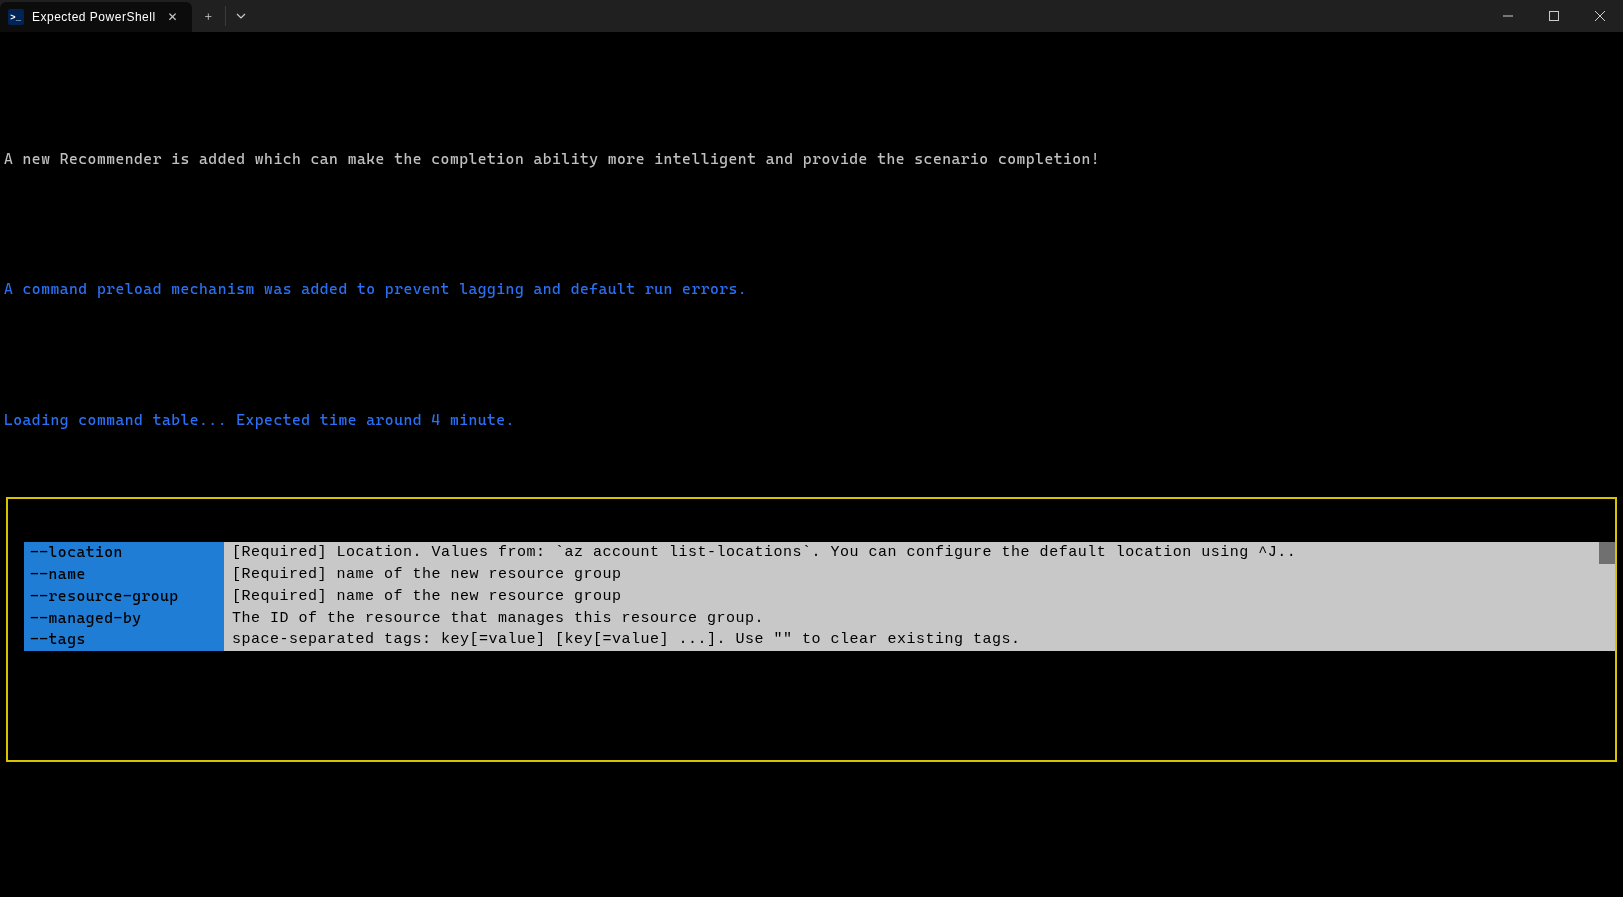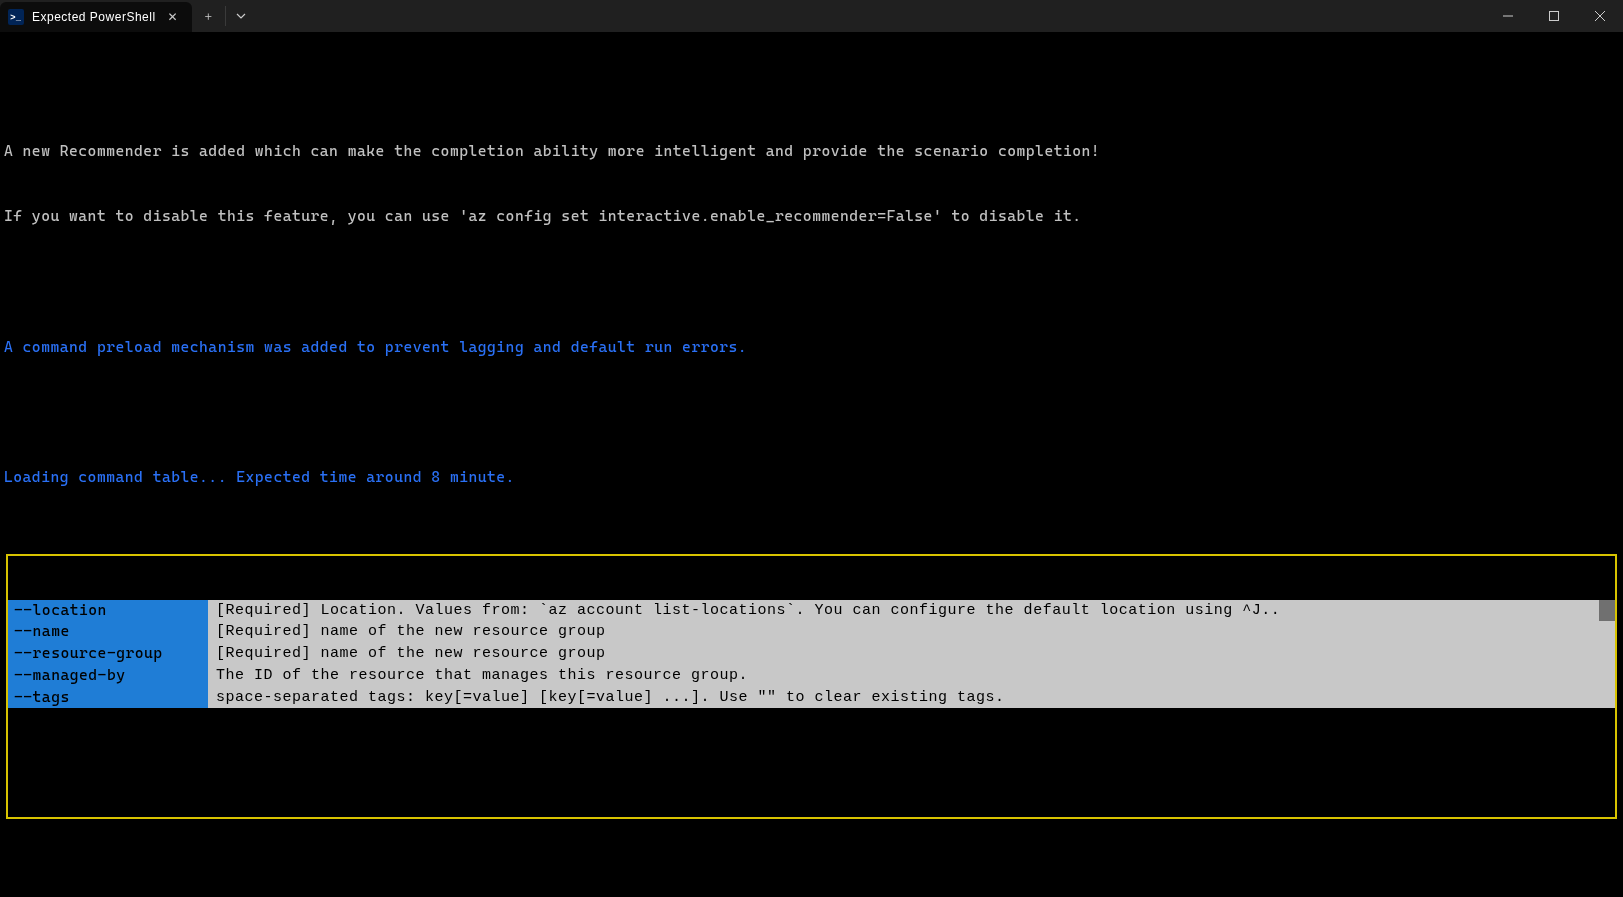--- a/index.html
+++ b/index.html
@@ -43,21 +43,21 @@
   .tab-sep { width:1px; background:#3a3a3a; margin:6px 0;}
   .spacer { flex:1; }
   .window-controls { display:flex; align-items:center; }
   .wc-btn { width:46px; height:32px; display:flex; align-items:center; justify-content:center; color:#ccc; font-family:"Segoe UI",sans-serif; font-size:12px;}
   .wc-btn svg { width:10px; height:10px; }
 
   
   .terminal {
     flex:1;
     background:#000;
-    padding: 0 4px;
+    padding: 8px 4px;
     line-height: 1.45;
     white-space: pre;
     overflow: hidden;
     position: relative;
   }
   .line { white-space: pre; }
   .gray { color:#c0c0c0; }
   .blue { color:#2a70f5; }
 
   .prompt-wrap {
@@ -66,20 +66,21 @@
     padding: 0 0;
     background: #000;
   }
   .prompt-line { padding: 0 4px; }
   .prompt-prefix { color:#d62fd6; font-weight:bold;}
   .prompt-cmd { color:#ffffff; }
 
   .dropdown {
     display:flex;
     line-height:1.45;
+    margin-left:16px;
   }
   .dd-key {
     background:#1f7dd6;
     color:#000;
     padding: 0 8px 0 6px;
     width: 200px;
     display:inline-block;
   }
   .dd-desc {
     background:#c8c8c8;
@@ -129,25 +130,24 @@
       <svg viewBox="0 0 10 10">
           <path d="M0 0 L10 10 M10 0 L0 10" stroke="#ccc" stroke-width="1"></path>
         </svg>
     </div>
   </div>
 </div>
 
 <div class="terminal">
   <div class="line">&nbsp;</div>
   <div class="line gray">A new Recommender is added which can make the completion ability more intelligent and provide the scenario completion!</div>
-  <div class="line gray">If you want to disable this feature, you can use 'az config set interactive.enable_recommender=False' to disable it.</div>
   <div class="line">&nbsp;</div>
   <div class="line blue">A command preload mechanism was added to prevent lagging and default run errors.</div>
   <div class="line">&nbsp;</div>
-  <div class="line blue">Loading command table... Expected time around 8 minute.</div>
+  <div class="line blue">Loading command table... Expected time around 4 minute.</div>
 
   <div class="prompt-wrap">
     <div id="dropdown-rows"><div class="dropdown"><span class="dd-key">--location</span><span class="dd-desc">[Required] Location. Values from: `az account list-locations`. You can configure the default location using ^J..</span><span class="dd-scrollbar" style="position: relative; align-self: stretch;"><div class="dd-thumb"></div></span></div><div class="dropdown"><span class="dd-key">--name</span><span class="dd-desc">[Required] name of the new resource group</span><span style="width: 16px; background: rgb(200, 200, 200);"></span></div><div class="dropdown"><span class="dd-key">--resource-group</span><span class="dd-desc">[Required] name of the new resource group</span><span style="width: 16px; background: rgb(200, 200, 200);"></span></div><div class="dropdown"><span class="dd-key">--managed-by</span><span class="dd-desc">The ID of the resource that manages this resource group.</span><span style="width: 16px; background: rgb(200, 200, 200);"></span></div><div class="dropdown"><span class="dd-key">--tags</span><span class="dd-desc">space-separated tags: key[=value] [key[=value] ...]. Use "" to clear existing tags.</span><span style="width: 16px; background: rgb(200, 200, 200);"></span></div></div>
     <div class="line">&nbsp;</div>
   </div>
 
   
   
   
   

